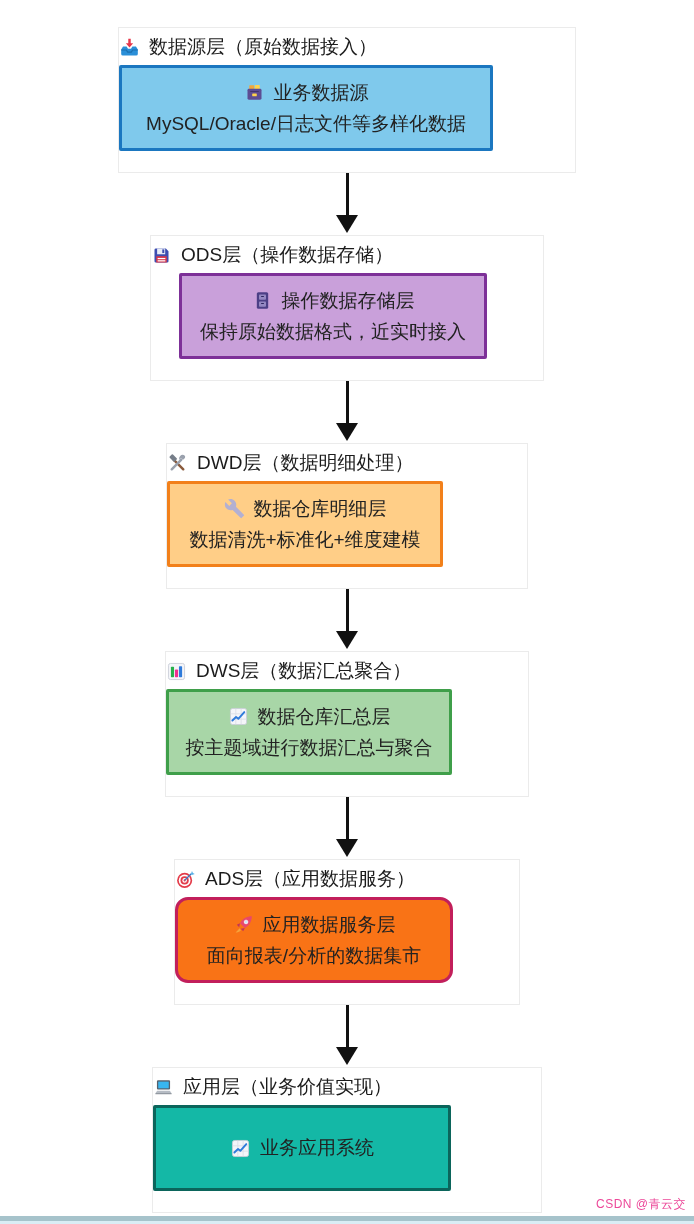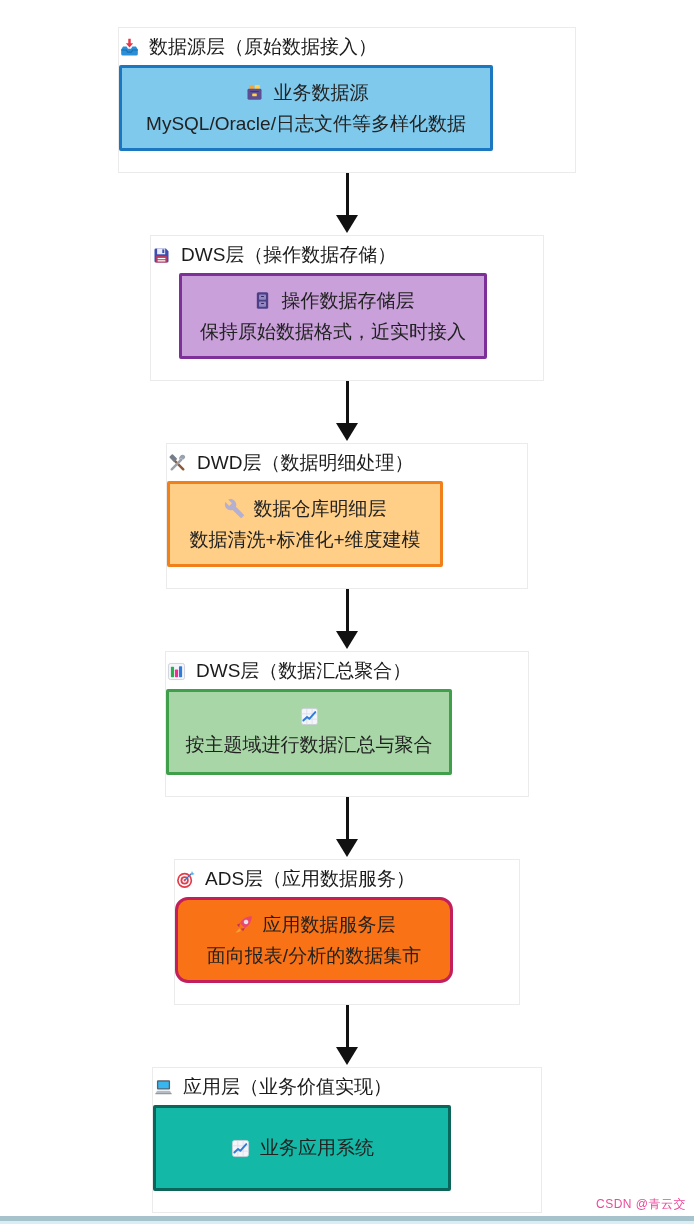--- a/index.html
+++ b/index.html
@@ -96,21 +96,21 @@
       <span class="icon">
         <svg viewBox="0 0 24 24">
             <path d="M4 5.5A1.5 1.5 0 0 1 5.5 4H17l3 3v11.5a1.5 1.5 0 0 1-1.5 1.5h-13A1.5 1.5 0 0 1 4 18.5z" fill="#3d4db0"></path>
             <rect x="7" y="4" width="9.2" height="6.6" fill="#e8ecf7"></rect>
             <rect x="12.9" y="5" width="2.3" height="4.2" fill="#3d4db0"></rect>
             <rect x="6" y="12.8" width="12" height="7.2" fill="#d8374a"></rect>
             <rect x="7.6" y="14.8" width="8.8" height="1.4" fill="#ffffff"></rect>
             <rect x="7.6" y="17.4" width="8.8" height="1.4" fill="#ffffff"></rect>
           </svg>
       </span>
-      <span>DWS层（操作数据存储）</span>
+      <span>ODS层（操作数据存储）</span>
     </div>
     <div class="card" style="background-color: rgb(201, 160, 218); border-color: rgb(125, 48, 152); margin-left: 28px;">
       <div class="card-heading">
         <span class="icon">
           <svg viewBox="0 0 24 24">
               <rect x="5.5" y="2.5" width="13" height="19" rx="1.8" fill="#4c3f86"></rect>
               <rect x="8" y="5" width="8" height="6" rx="1" fill="#9488c2"></rect>
               <rect x="8" y="13" width="8" height="6" rx="1" fill="#9488c2"></rect>
               <rect x="10.3" y="6.8" width="3.4" height="1.3" rx=".6" fill="#2f2760"></rect>
               <rect x="10.3" y="14.8" width="3.4" height="1.3" rx=".6" fill="#2f2760"></rect>
@@ -171,20 +171,21 @@
     </div>
     <div class="card" style="background-color: rgb(168, 214, 167); border-color: rgb(63, 159, 74);">
       <div class="card-heading">
         <span class="icon">
           <svg viewBox="0 0 24 24">
               <rect x="2.8" y="2.8" width="18.4" height="18.4" rx="2.4" fill="#f4f5f9" stroke="#c9cdd7"></rect>
               <path d="M8.9 3v18M15 3v18M3 8.9h18M3 15h18" stroke="#dcdfe7" stroke-width="1"></path>
               <path d="M5 16.6l4.2-4 2.6 2 6.8-7.6" fill="none" stroke="#2f7bdb" stroke-width="2.2" stroke-linecap="round" stroke-linejoin="round"></path>
             </svg>
         </span>
+        <span>数据仓库汇总层</span>
       </div>
       <div class="card-sub">按主题域进行数据汇总与聚合</div>
     </div>
   </section>
 
   <div class="arrow">
     <div class="arrow-shaft"></div>
     <div class="arrow-head"></div>
   </div>
 

